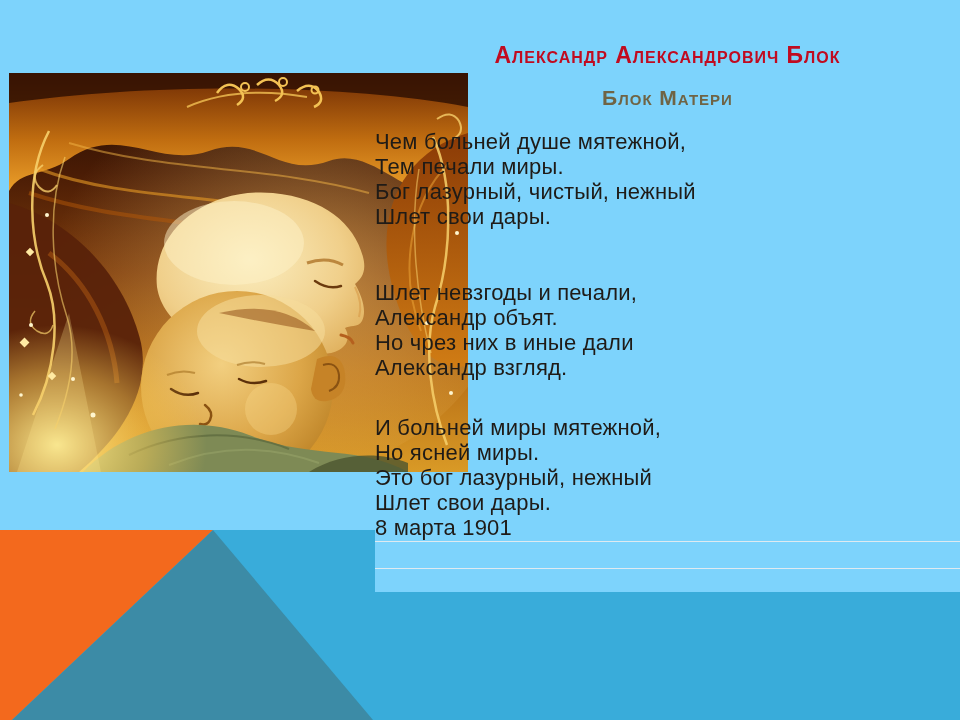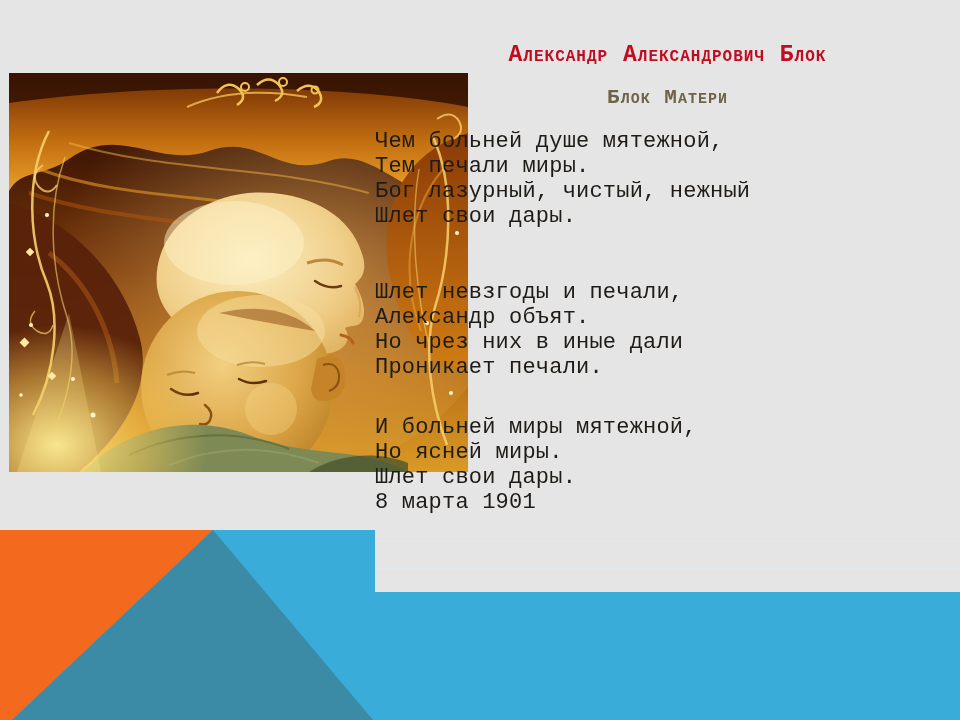--- a/index.html
+++ b/index.html
@@ -1,18 +1,18 @@
 <!DOCTYPE html>
 <html><head>
 <meta charset="utf-8">
 <style>
   html,body{margin:0;padding:0;background:#ffffff;}
   #stage{
-    position:relative;width:960px;height:720px;background:#e5e5e5;
-    overflow:hidden;font-family:Liberation Mono, monospace;
+    position:relative;width:960px;height:720px;background:#7dd3fc;
+    overflow:hidden;font-family:Liberation Sans, sans-serif;
   }
   
   .slide-title{
     position:absolute;left:375px;top:42px;width:585px;text-align:center;
     font-size:23px;line-height:26px;font-weight:bold;
     font-variant:small-caps;letter-spacing:1px;color:#C00B20;
   }
   .dedication{
     position:absolute;left:375px;top:86px;width:585px;text-align:center;
     font-size:21px;line-height:24px;font-weight:bold;
@@ -181,22 +181,23 @@
   <div class="stanza" id="stanza1">
     <span class="poem-line">Чем больней душе мятежной,</span>
     <span class="poem-line">Тем печали миры.</span>
     <span class="poem-line">Бог лазурный, чистый, нежный</span>
     <span class="poem-line">Шлет свои дары.</span>
   </div>
   <div class="stanza" id="stanza2">
     <span class="poem-line">Шлет невзгоды и печали,</span>
     <span class="poem-line">Александр объят.</span>
     <span class="poem-line">Но чрез них в иные дали</span>
-    <span class="poem-line">Проникает печали.</span>
+    <span class="poem-line">Александр взгляд.</span>
   </div>
   <div class="stanza" id="stanza3">
     <span class="poem-line">И больней миры мятежной,</span>
     <span class="poem-line">Но ясней миры.</span>
+    <span class="poem-line">Это бог лазурный, нежный</span>
     <span class="poem-line">Шлет свои дары.</span>
     <span class="poem-line">8 марта 1901</span>
   </div>
 
 </div>
 
 </body></html>

